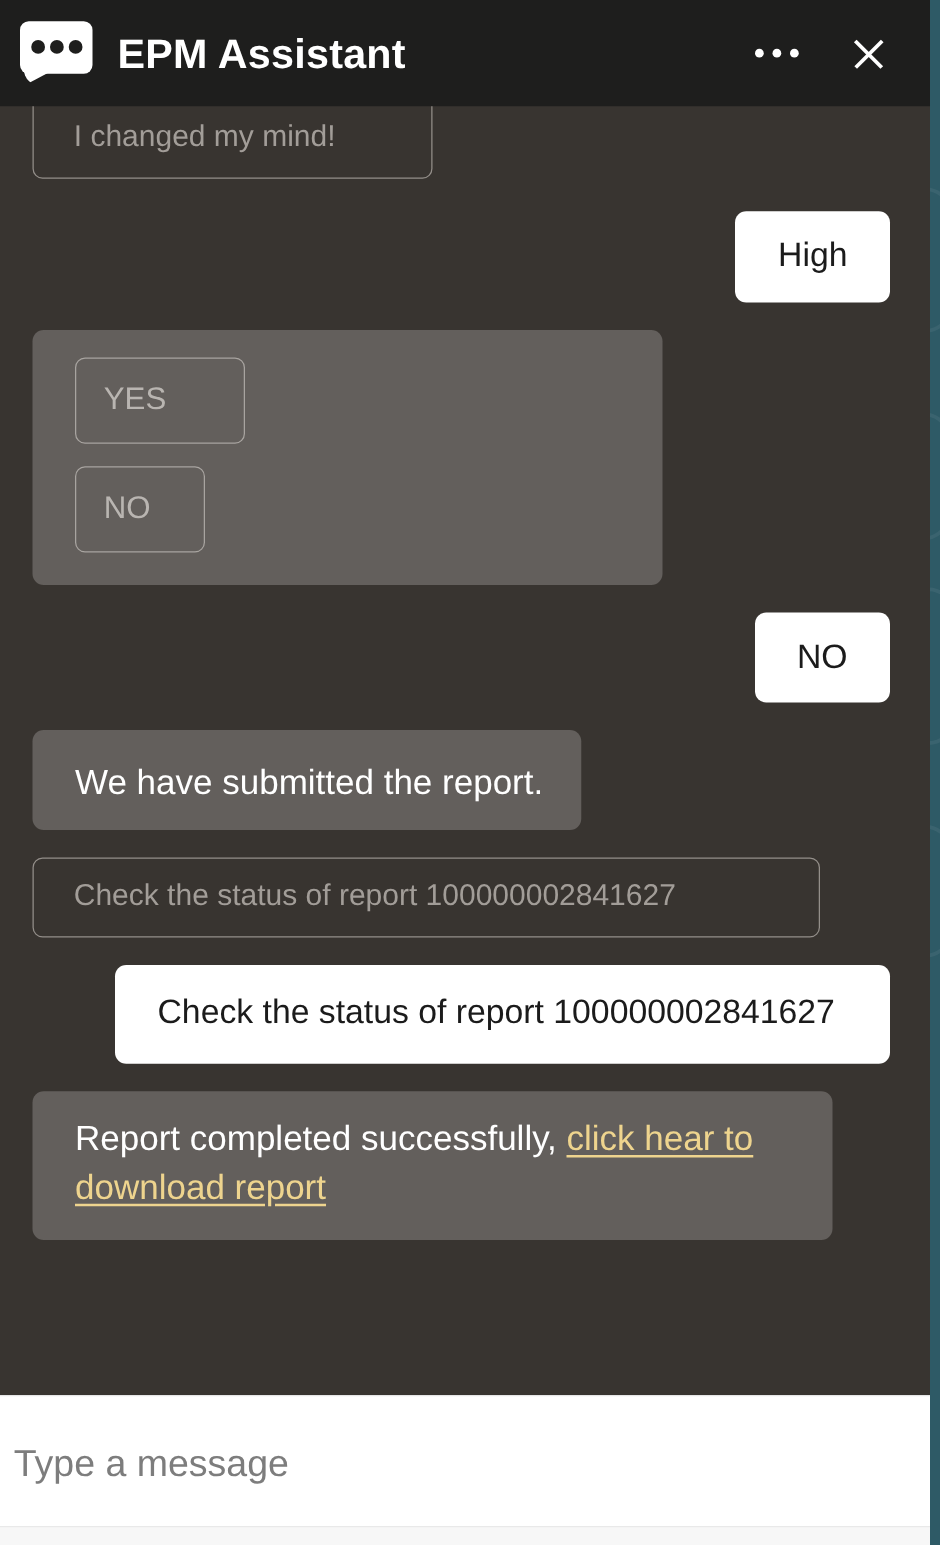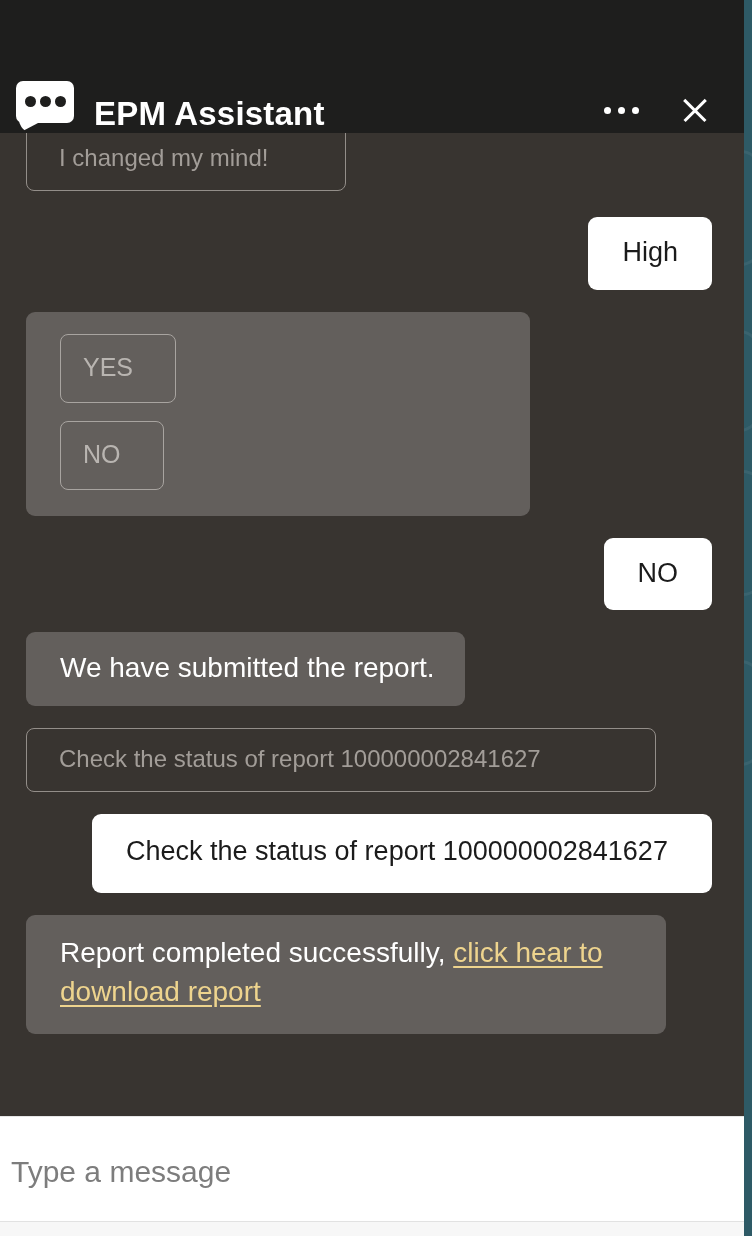--- a/index.html
+++ b/index.html
@@ -40,24 +40,24 @@
     height: 1236px;
     background: #383430;
     display: flex;
     flex-direction: column;
     overflow: hidden;
   }
 
   
   .chat-header {
     flex: 0 0 auto;
-    height: 133px;
+    height: 85px;
     background: #1e1e1d;
     display: flex;
-    align-items: flex-end;
+    align-items: center;
     padding: 0 26px 0 16px;
     box-sizing: border-box;
   }
   .brand-icon {
     width: 58px;
     height: 52px;
     position: relative;
     flex: 0 0 auto;
     margin-right: 20px;
   }
@@ -174,21 +174,21 @@
     padding: 18px 30px 22px 34px;
   }
 
   
   .bot-bubble {
     background: #635f5c;
     color: #ffffff;
     font-size: 28px;
     line-height: 1.42;
     border-radius: 9px;
-    padding: 16px 30px 18px 34px;
+    padding: 22px 30px 18px 34px;
     box-sizing: border-box;
   }
   .bot-bubble.card {
     width: 504px;
     padding: 22px 30px 26px 34px;
   }
   .bot-bubble.link-msg {
     width: 640px;
     padding: 18px 26px 22px 34px;
   }
@@ -205,21 +205,21 @@
     font-size: 25px;
     background: transparent;
     display: block;
     padding: 18px 22px 20px 22px;
     margin-bottom: 18px;
     cursor: pointer;
     box-sizing: border-box;
     text-align: left;
     font-family: "Liberation Sans", sans-serif;
   }
-  .card-btn.yes { width: 116px; }
+  .card-btn.yes { width: 136px; }
   .card-btn.no  { width: 104px; margin-bottom: 0; }
 
   .msg-link {
     color: #eed48e;
     text-decoration: underline;
     text-underline-offset: 4px;
     cursor: pointer;
   }
   .spacer-22 { height: 22px; }
   .spacer-26 { height: 26px; }

